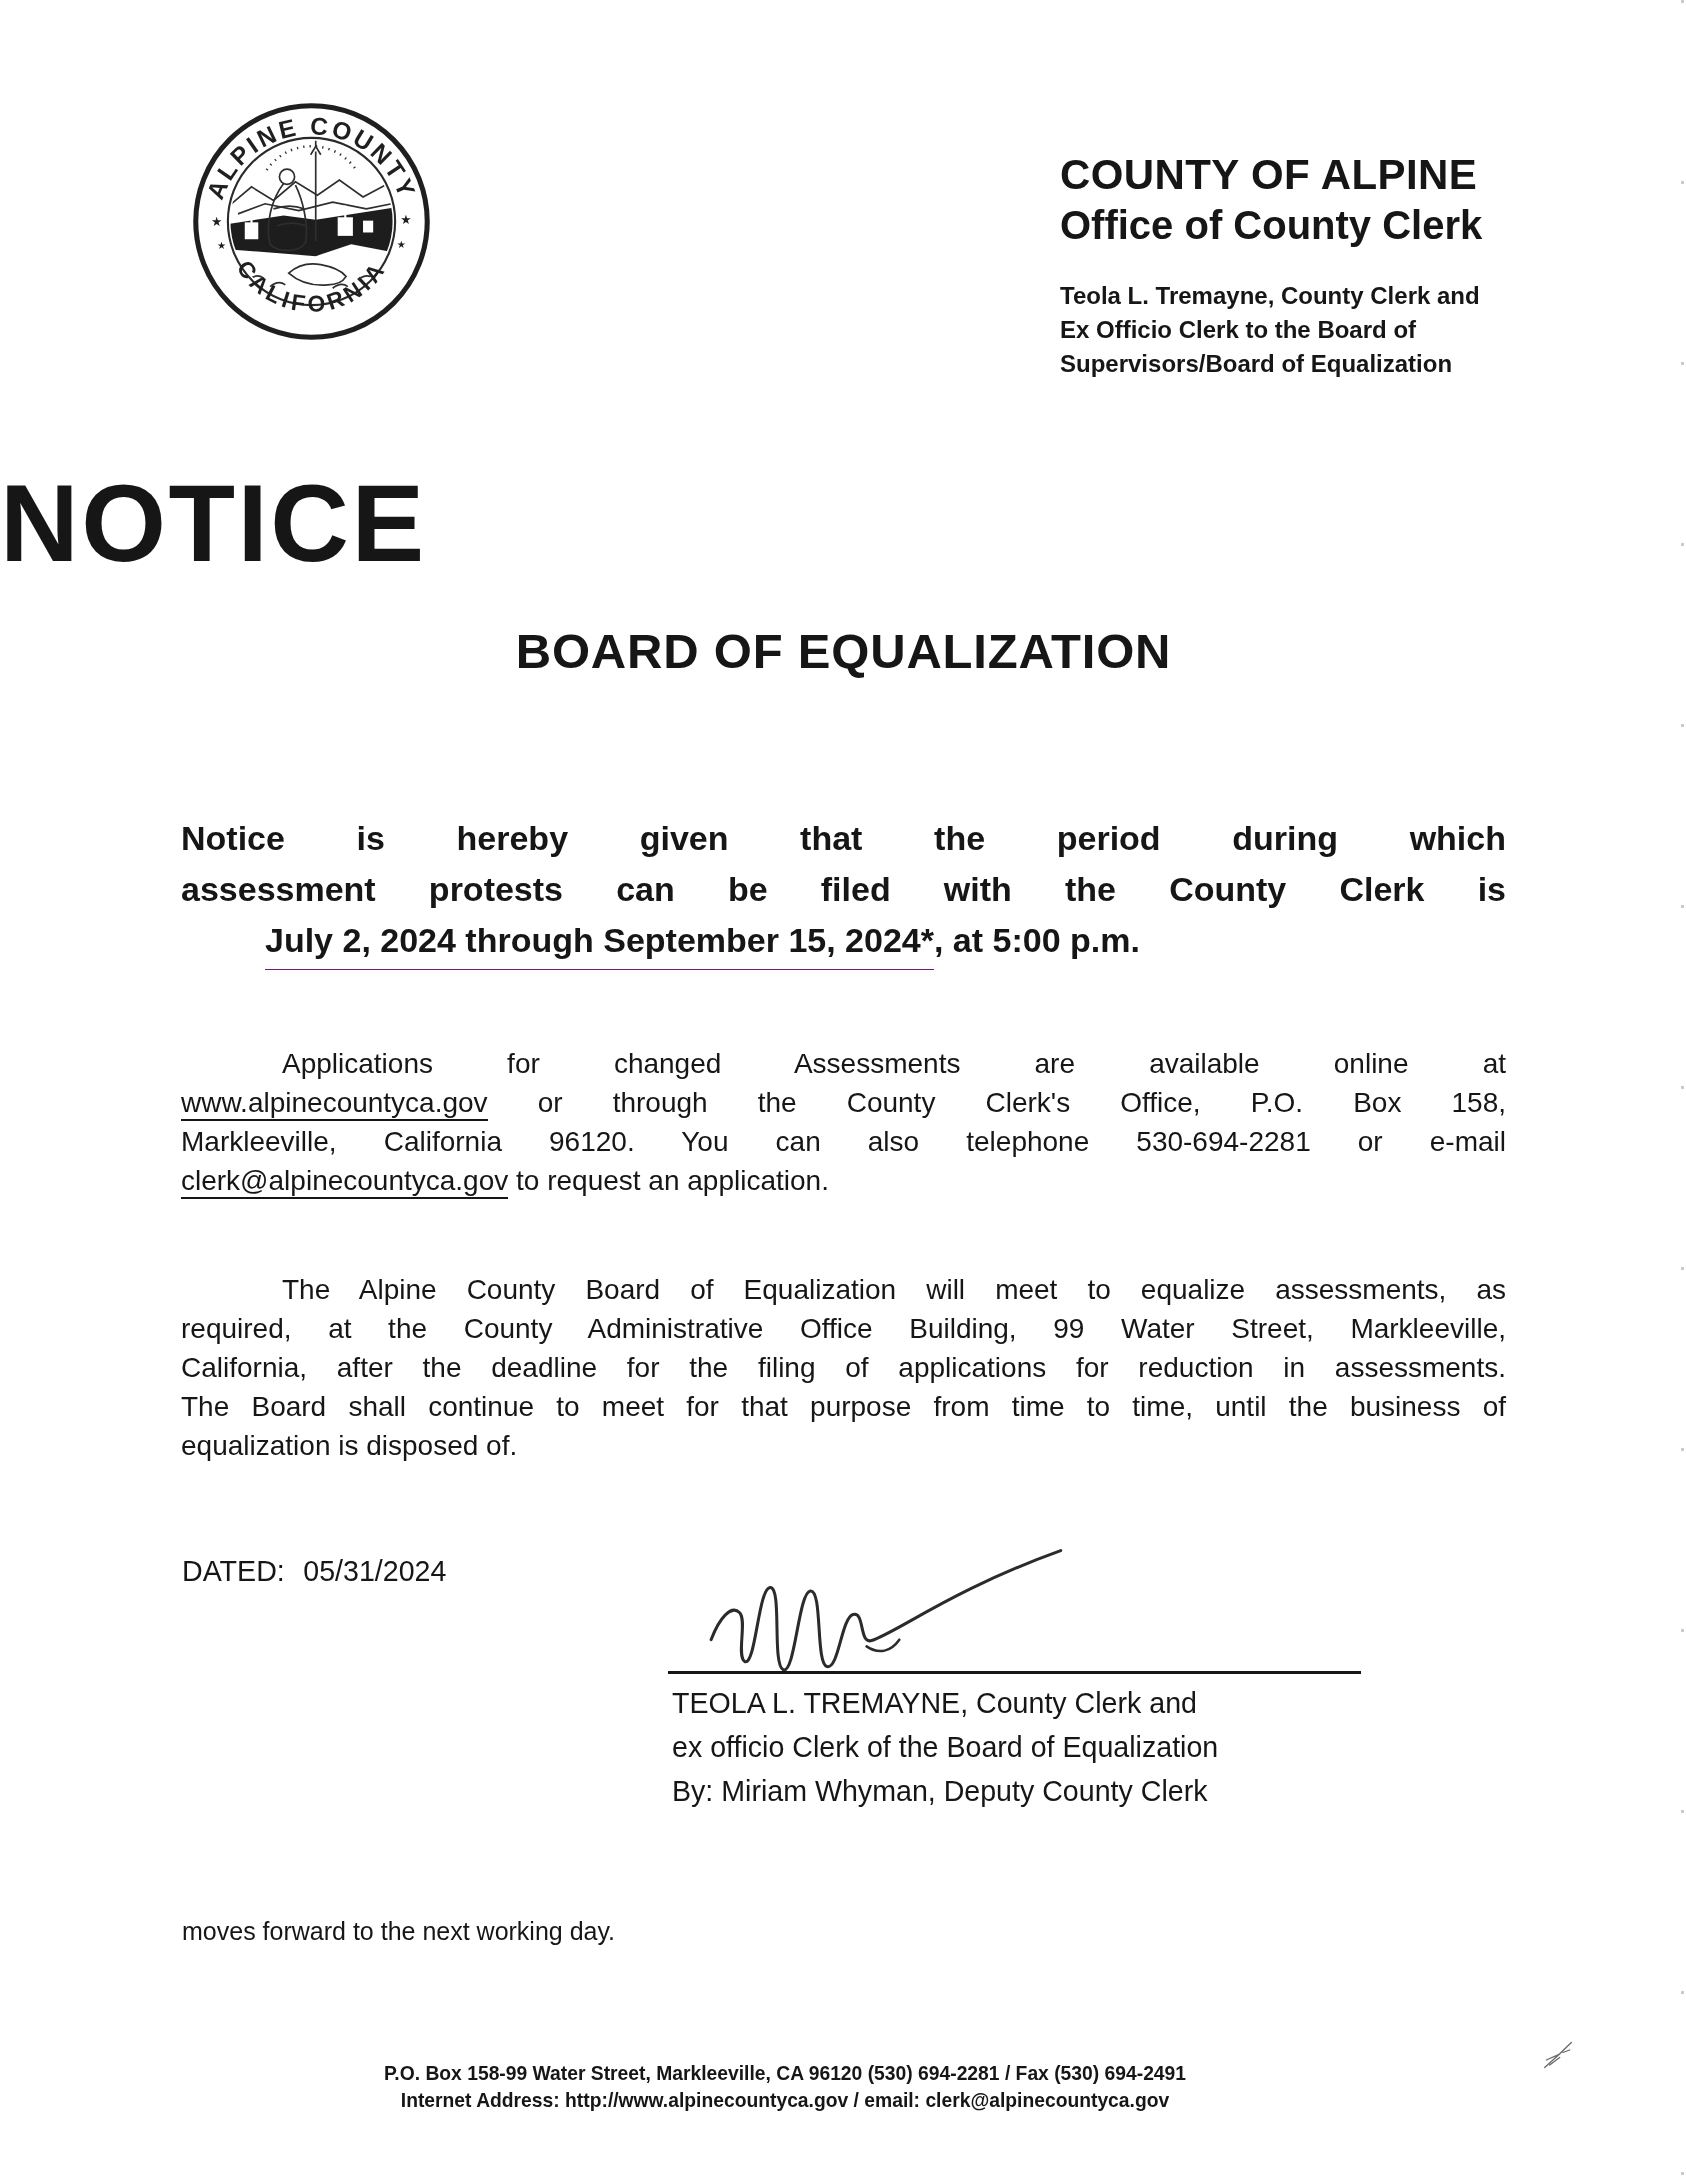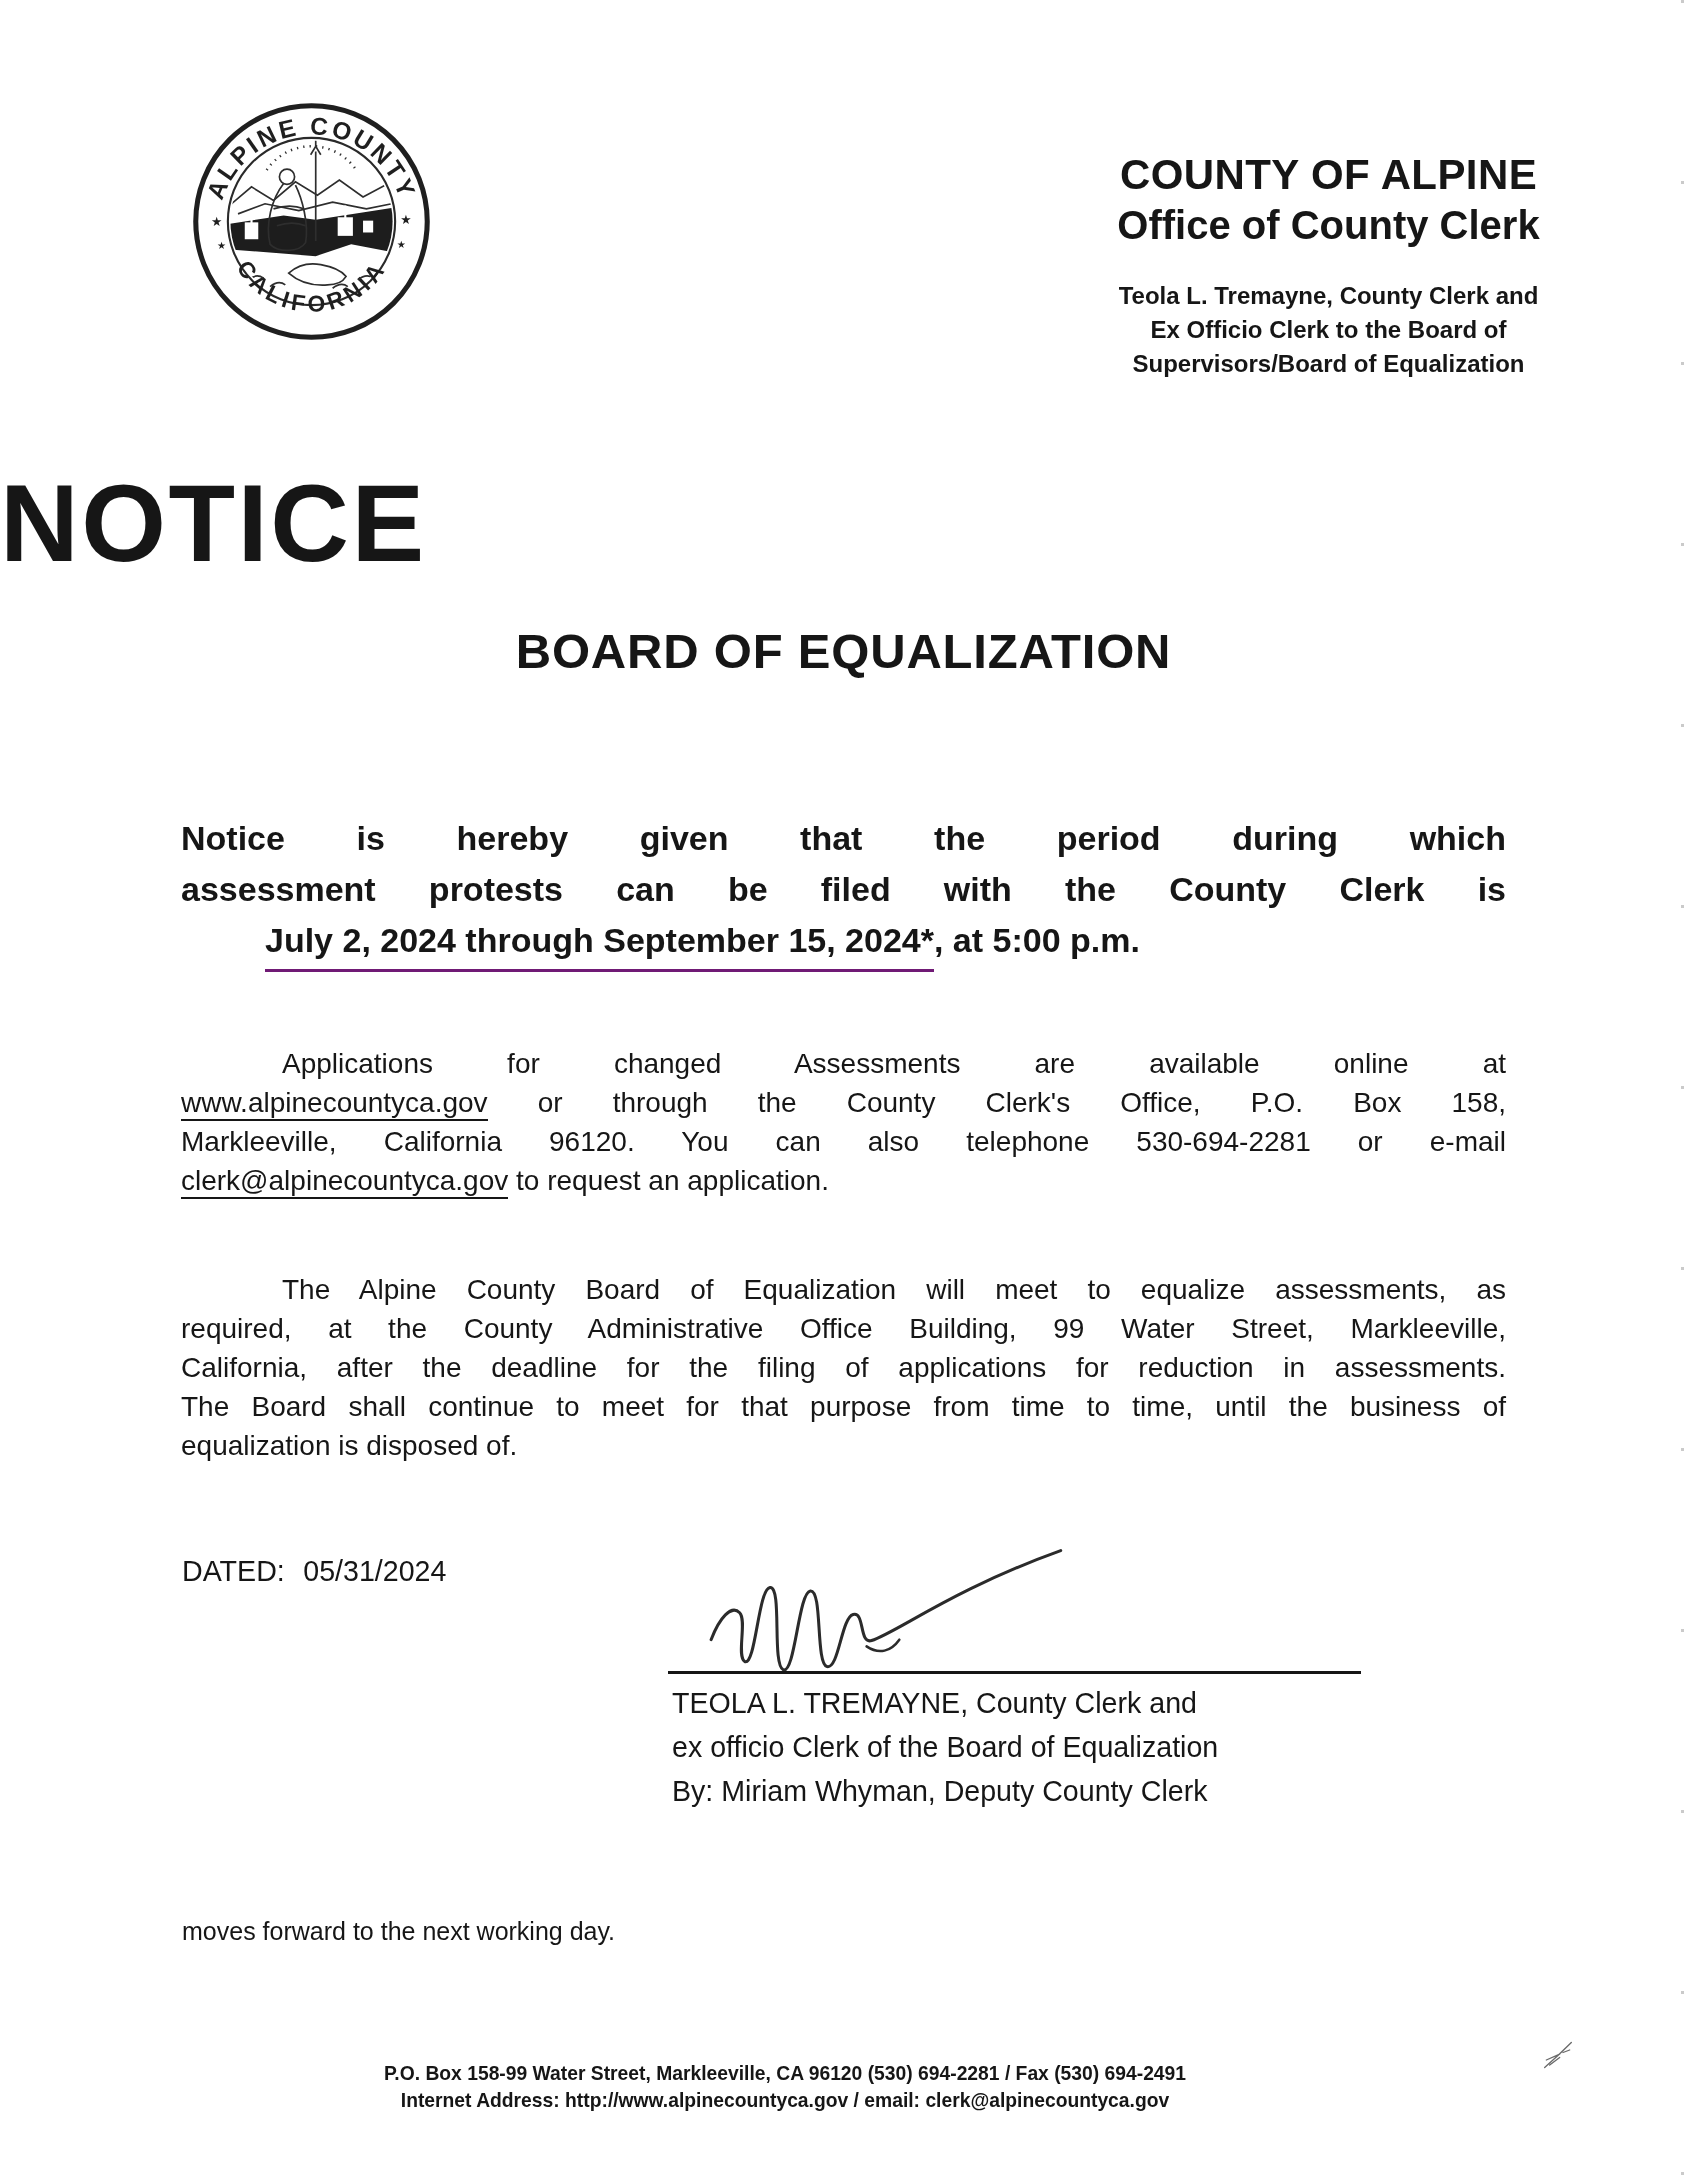--- a/index.html
+++ b/index.html
@@ -9,37 +9,37 @@
     margin:0 auto;
     background:#ffffff;
     font-family:"Liberation Sans","DejaVu Sans",sans-serif;
     color:#161616;
     overflow:hidden;
   }
   .abs{position:absolute;}
 
   
   .seal{left:189px;top:99px;width:245px;height:245px;}
-  .hdr{left:1060px;top:149px;width:537px;text-align:center;}
+  .hdr{left:1060px;top:149px;width:537px;}
   .hdr-org{font-size:42px;font-weight:bold;letter-spacing:0.4px;line-height:52px;}
   .hdr-office{font-size:40px;font-weight:bold;line-height:49px;}
   .hdr-sub{margin-top:28.6px;font-size:24px;font-weight:bold;line-height:34px;}
 
   
   .title{left:0;top:460px;width:1687px;text-align:left;
          font-size:109px;font-weight:bold;letter-spacing:2.5px;}
   .subtitle{left:0;top:623px;width:1687px;text-align:center;
             font-size:49px;font-weight:bold;letter-spacing:0.8px;}
 
   
   .notice-para{left:181px;top:813px;width:1325px;
                font-size:34px;font-weight:bold;line-height:51px;}
   .jline{text-align:justify;text-align-last:justify;}
   .notice-l3{padding-left:84px;}
-  .date-underline{display:inline-block;border-bottom:3px solid #701a75;padding-bottom:2.5px;}
+  .date-underline{display:inline-block;border-bottom:1px solid #701a75;padding-bottom:2.5px;}
 
   
   .body-para{left:181px;width:1325px;font-size:28px;line-height:39px;}
   .apps-para{top:1044px;}
   .board-para{top:1270px;}
   .indent{padding-left:101px;}
   .link-underline{border-bottom:2.5px solid #161616;padding-bottom:0.8px;}
 
   
   .dated{left:182px;top:1555px;font-size:28.6px;}

